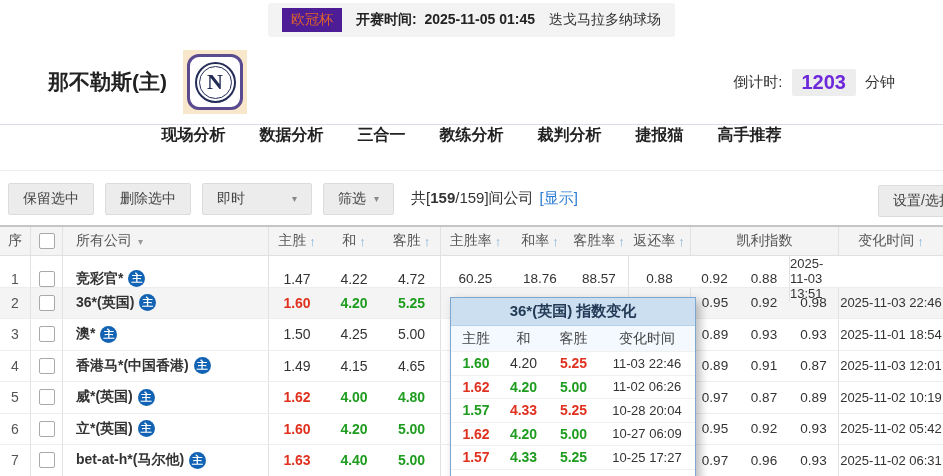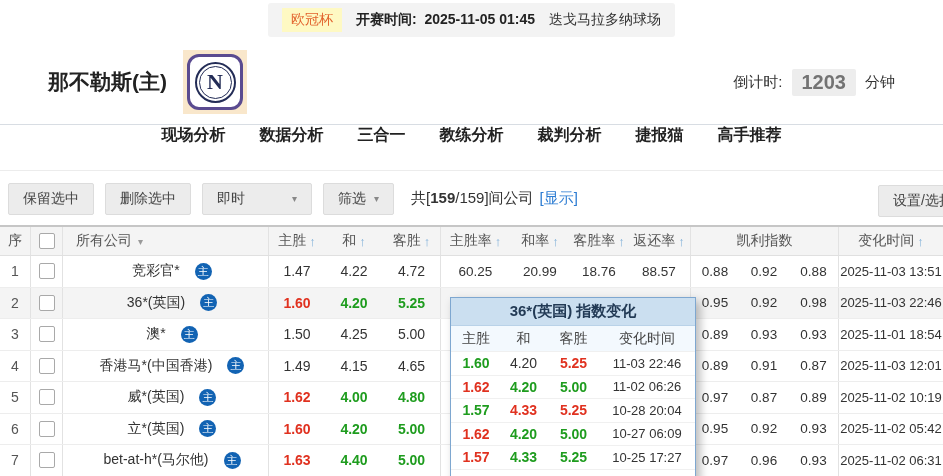--- a/index.html
+++ b/index.html
@@ -2,36 +2,36 @@
 <html><head>
 <meta charset="utf-8">
 <style>
   html,body{margin:0;padding:0;}
   body{font-family:"Liberation Sans","DejaVu Sans",sans-serif;background:#fff;}
   #app{position:relative;width:943px;height:476px;background:#fff;overflow:hidden;}
 
   
   .matchbar{position:absolute;top:0;left:0;width:100%;height:40px;display:flex;justify-content:center;align-items:center;}
   .matchpill{display:flex;align-items:center;gap:14px;background:#f3f3f3;border-radius:3px;padding:5px 14px;font-size:14px;color:#222;}
-  .league{background:#fef9c3;color:#e2622c;padding:3px 9px;font-size:14px;}
+  .league{background:#4c1d95;color:#e2622c;padding:3px 9px;font-size:14px;}
   .kick{font-weight:bold;color:#222;}
   .venue{color:#333;}
 
   
   .teamheader{position:absolute;top:40px;left:0;width:100%;height:85px;border-bottom:1px solid #d8dde3;display:flex;align-items:center;justify-content:space-between;padding:0 48px;box-sizing:border-box;}
   .team{display:flex;align-items:center;gap:16px;}
   .tname{font-size:21px;font-weight:bold;color:#222;}
   .logobox{width:64px;height:64px;display:flex;align-items:center;justify-content:center;}
   .logobox.home{background:#f9e7cb;}
   .logobox.away{background:#d8e6f6;}
   .crest{width:56px;height:56px;background:#fff;border:3px solid #5a4b90;border-radius:12px;display:flex;align-items:center;justify-content:center;box-sizing:border-box;}
   .ncircle{width:41px;height:41px;border:2px solid #232c56;border-radius:50%;display:flex;align-items:center;justify-content:center;box-sizing:border-box;}
   .ncircle-inner{width:33px;height:33px;border:1px solid #232c56;border-radius:50%;display:flex;align-items:center;justify-content:center;font-family:"Liberation Serif","DejaVu Serif",serif;font-size:22px;font-weight:bold;color:#232c56;box-sizing:border-box;}
   .countdown{display:flex;align-items:center;gap:9px;font-size:15px;color:#333;}
-  .cdval{background:#ededed;color:#737373;font-weight:bold;font-size:20px;padding:2px 10px;border-radius:2px;}
+  .cdval{background:#ededed;color:#6d28d9;font-weight:bold;font-size:20px;padding:2px 10px;border-radius:2px;}
 
   
   .nav{position:absolute;top:125px;left:0;width:100%;height:46px;display:flex;align-items:flex-start;justify-content:center;gap:34px;border-bottom:1px solid #ececec;font-size:16px;font-weight:bold;color:#222;box-sizing:border-box;}
   .tab{cursor:pointer;white-space:nowrap;}
   .tab.active{background:#e8470c;color:#fff;padding:8px 15px;border-radius:18px;}
 
   
   .toolbar{position:absolute;top:172px;left:0;width:100%;height:53px;display:flex;align-items:center;padding-left:8px;box-sizing:border-box;}
   .btn{background:#ececec;border:1px solid #dcdcdc;border-radius:2px;color:#444;font-size:14px;padding:6px 14px;margin-right:11px;display:flex;align-items:center;cursor:pointer;white-space:nowrap;}
   .btn .arr{color:#888;font-size:10px;margin-left:8px;}
@@ -46,21 +46,21 @@
   .th{display:flex;align-items:center;justify-content:center;gap:3px;height:100%;}
   .th.left{justify-content:flex-start;padding-left:13px;gap:6px;}
   .arrow{color:#7fafd9;font-weight:bold;font-size:13px;}
   .caret{color:#999;font-size:10px;}
   .bl{border-left:1px solid #e2e2e2;}
 
   .tbody{position:absolute;top:256px;left:0;width:943px;}
   .trow{width:943px;height:31.5px;display:grid;grid-template-columns:30px 32px 206px 57px 58px 57px 70px 60px 58px 62px 49px 50px 49px 105px;border-bottom:1px solid #ededed;box-sizing:border-box;font-size:14px;color:#333;background:#fff;align-items:center;}
   .trow.hl{background:#f4f4f4;}
   .c{display:flex;align-items:center;justify-content:center;height:100%;}
-  .c.comp{justify-content:center;padding-left:13px;gap:15px;}
+  .c.comp{justify-content:flex-start;padding-left:13px;gap:5px;font-weight:bold;}
   .seq{color:#555;}
   .badge{width:17px;height:17px;min-width:17px;border-radius:50%;background:#1263b3;color:#fff;font-size:11px;display:flex;align-items:center;justify-content:center;}
   .checkbox{width:14px;height:14px;border:1px solid #a9a9a9;border-radius:2px;background:#fff;display:inline-block;cursor:pointer;}
   .rate,.kv{font-size:13.5px;}
   .timec{font-size:13px;}
   .c-r{color:#e0311f;font-weight:bold;}
   .c-g{color:#1e9c1e;font-weight:bold;}
   .c-k{color:#333;}
 
   
@@ -181,21 +181,20 @@
           <span class="checkbox"></span>
         </div>
       <div class="c comp bl">
           <span>竞彩官*</span>
           <span class="badge">主</span>
         </div>
       <div class="c bl c-k">1.47</div>
       <div class="c c-k">4.22</div>
       <div class="c c-k">4.72</div>
       <div class="c rate bl">60.25</div>
-      <div class="c rate">20.99</div>
       <div class="c rate">18.76</div>
       <div class="c rate">88.57</div>
       <div class="c kv bl">0.88</div>
       <div class="c kv">0.92</div>
       <div class="c kv">0.88</div>
       <div class="c timec bl">2025-11-03 13:51</div>
     </div>
 
     <div class="trow hl">
       <div class="c seq">2</div>

